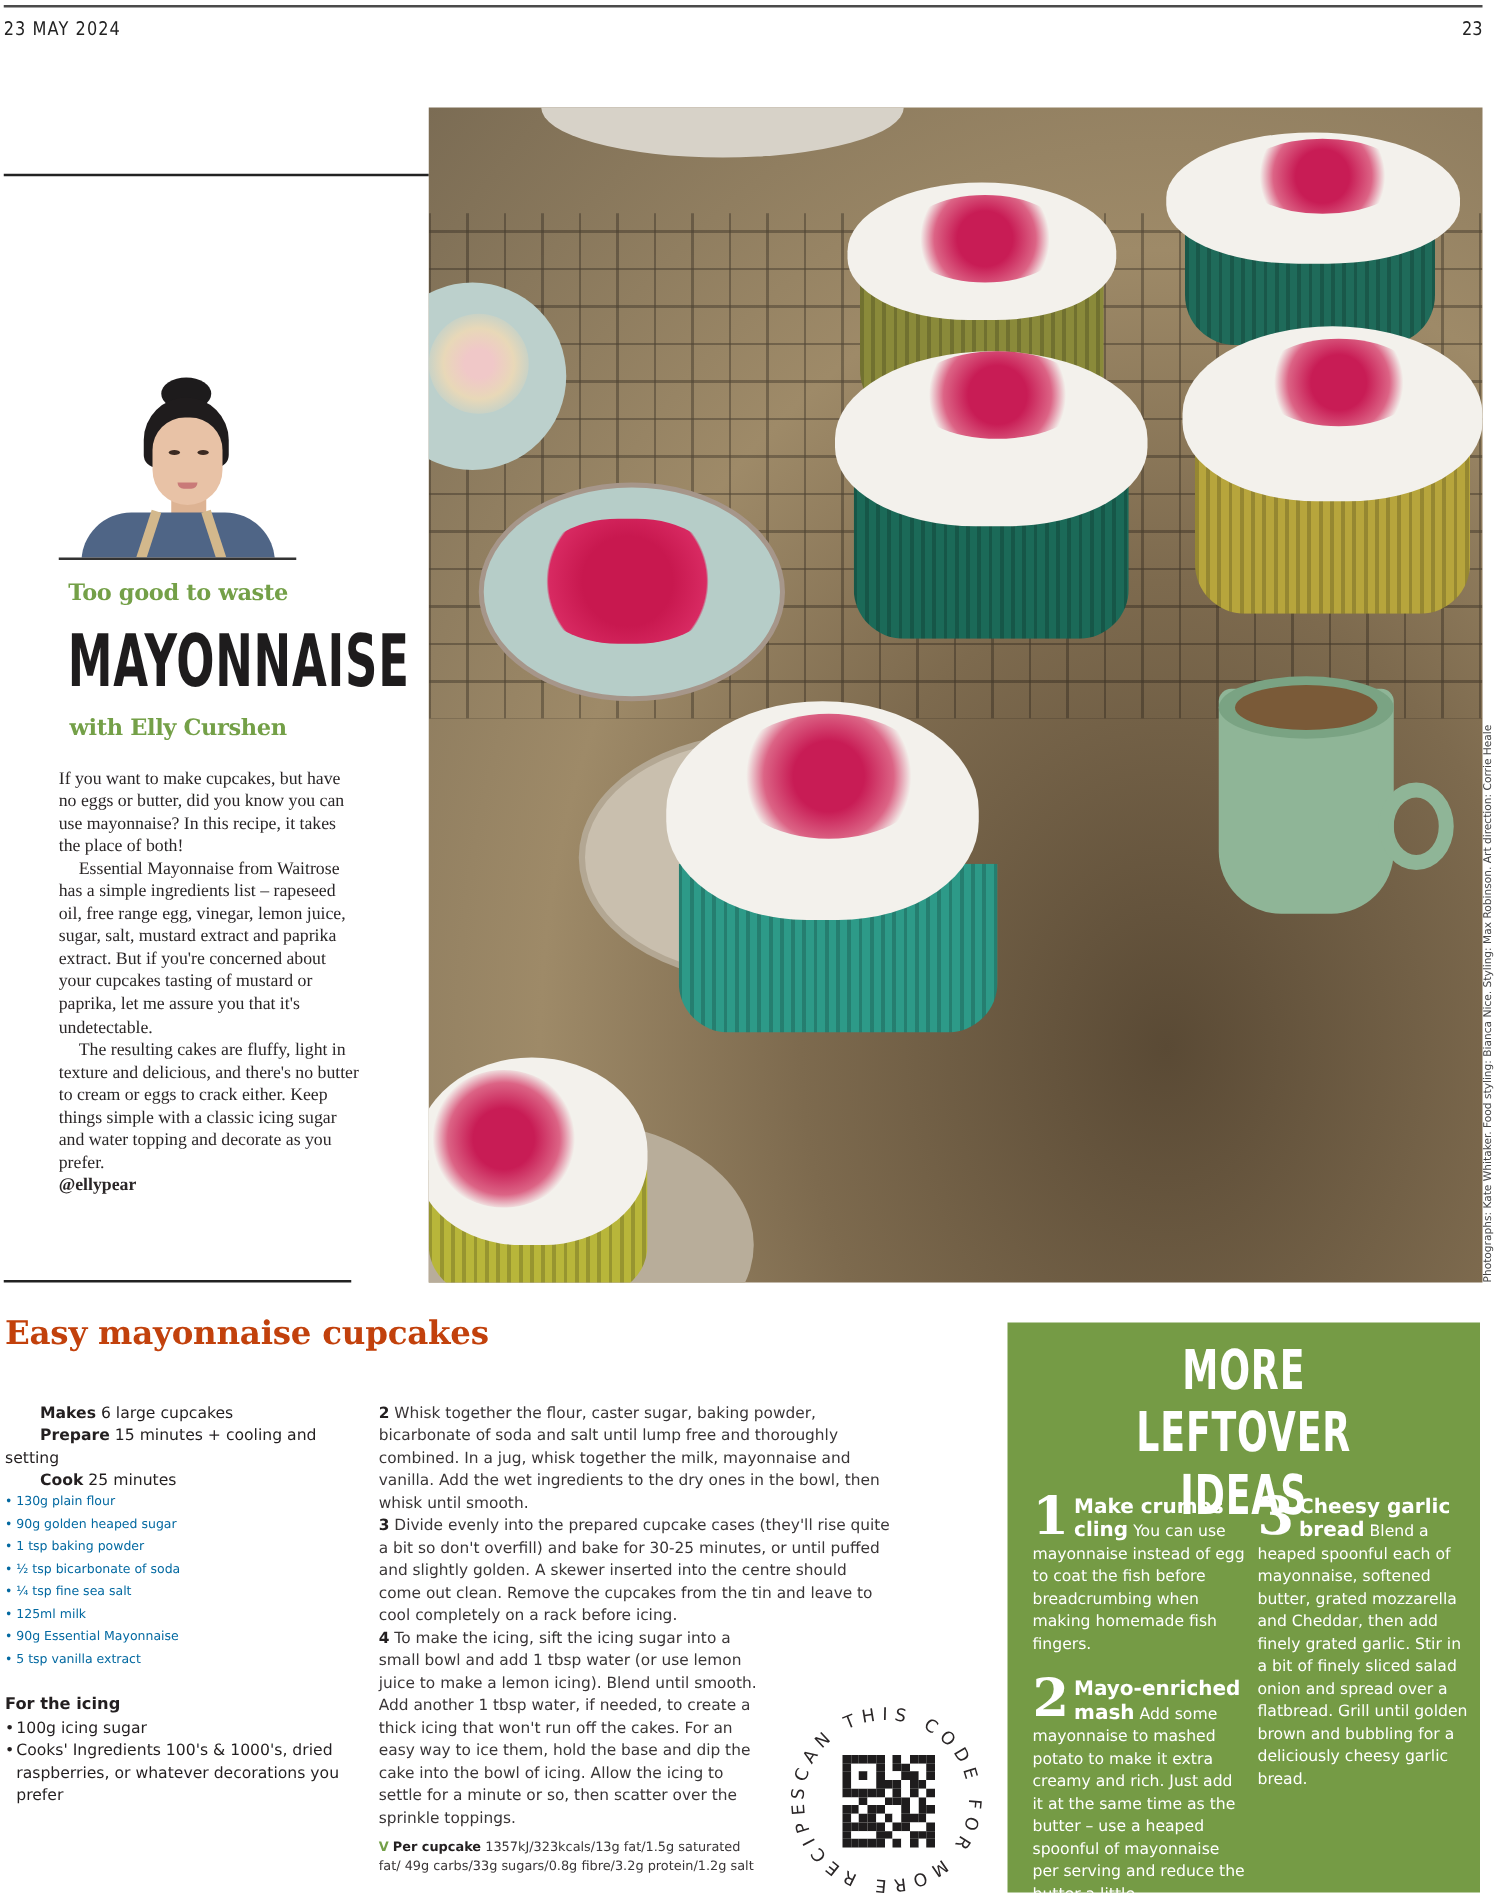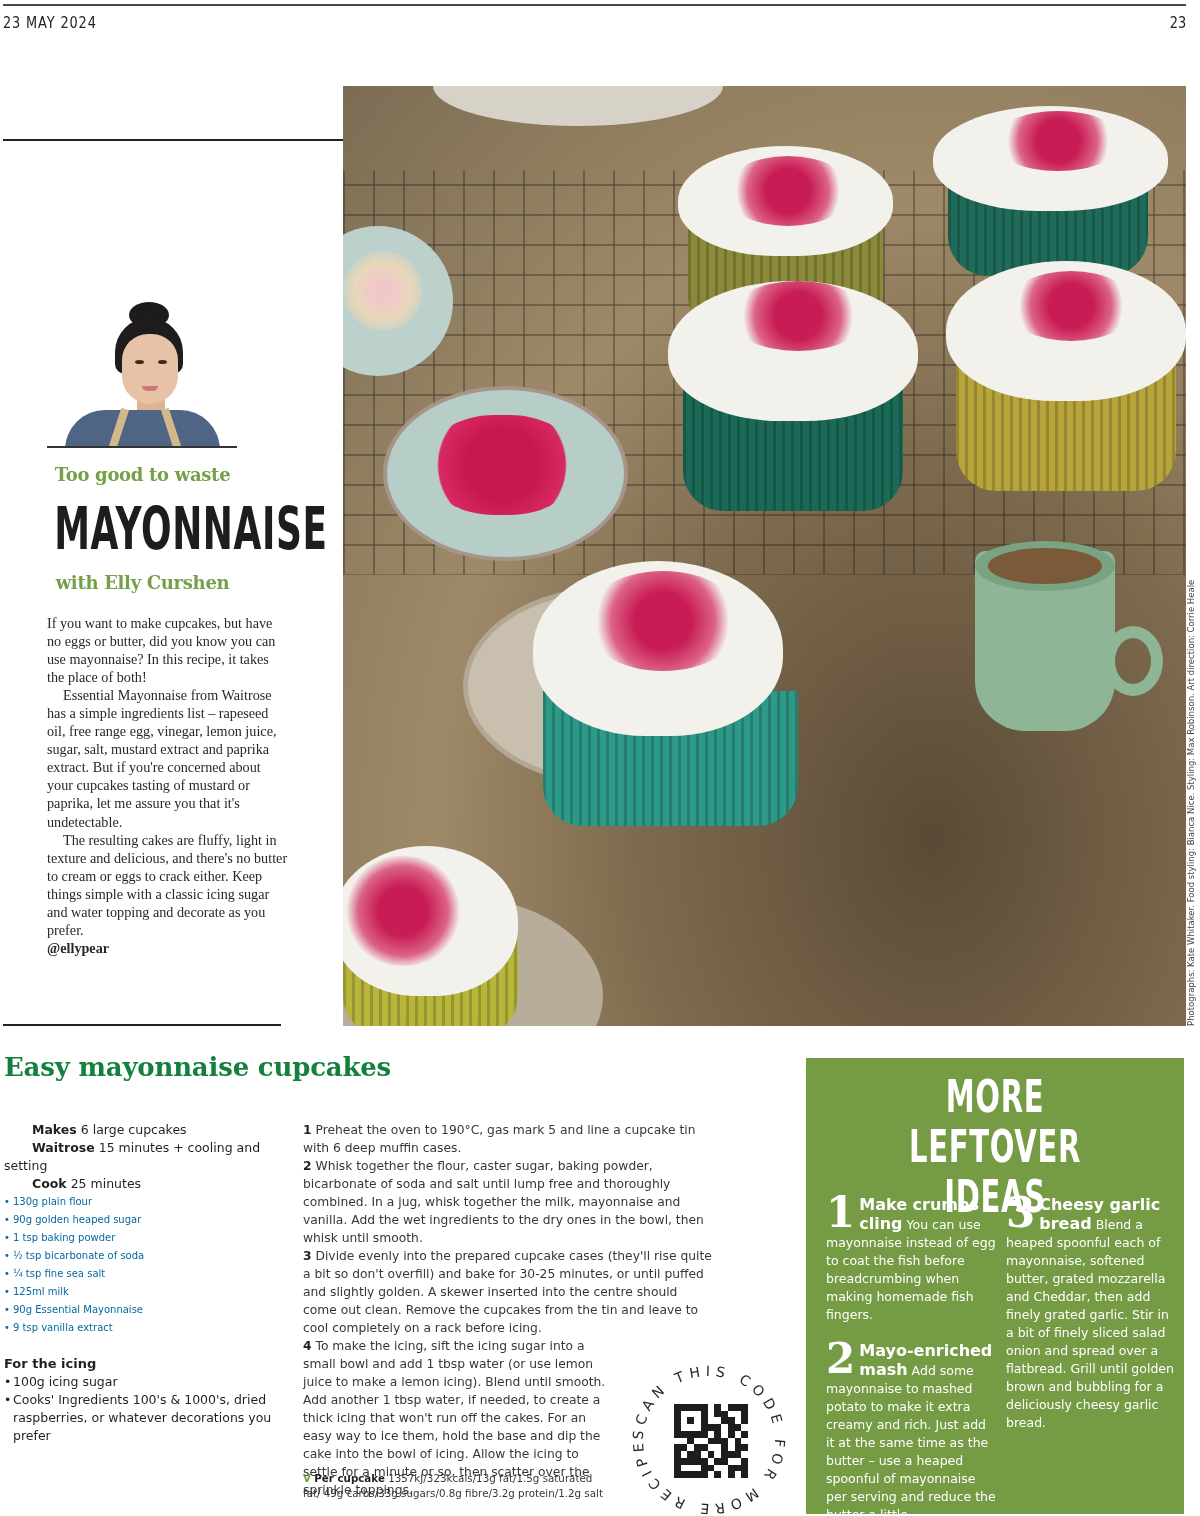--- a/index.html
+++ b/index.html
@@ -58,21 +58,21 @@
   .plate-main { position: absolute; left: 120px; top: 500px; width: 300px; height: 200px; border-radius: 50%; background: #c9bfae; border: 5px solid #b3a793; }
   .mug { position: absolute; left: 632px; top: 465px; width: 140px; height: 180px; border-radius: 10px 10px 50px 50px; background: #8fb597; }
   .mug-top { position: absolute; left: 632px; top: 455px; width: 140px; height: 50px; border-radius: 50%; background: #7aa383; }
   .mug-coffee { position: absolute; left: 645px; top: 462px; width: 114px; height: 36px; border-radius: 50%; background: #7a5a38; }
   .mug-handle { position: absolute; left: 760px; top: 540px; width: 60px; height: 70px; border-radius: 50%; border: 12px solid #8fb597; }
   .bottom-plate { position: absolute; left: -40px; top: 810px; width: 300px; height: 200px; border-radius: 50%; background: #b8ad9a; }
 
   .credit { position: absolute; left: 1186px; top: 1026px; width: 460px; transform: rotate(-90deg); transform-origin: 0 0; font-family: "DejaVu Sans", sans-serif; font-size: 8.5px; color: #444; white-space: nowrap; }
 
   
-  .recipe-title { position: absolute; left: 4px; top: 1052px; font-family: "DejaVu Serif", serif; font-weight: bold; font-size: 26px; color: #15803d; letter-spacing: -0.2px; }
+  .recipe-title { position: absolute; left: 4px; top: 1052px; font-family: "DejaVu Serif", serif; font-weight: bold; font-size: 26px; color: #c2410c; letter-spacing: -0.2px; }
   .meta { position: absolute; left: 4px; top: 1121px; width: 290px; font-family: "DejaVu Sans", sans-serif; font-size: 12.5px; line-height: 18px; color: #231f20; }
   .meta b { font-weight: bold; margin-left: 28px; }
   .ingredients { position: absolute; left: 4px; top: 1193px; width: 290px; font-family: "DejaVu Sans", sans-serif; font-size: 10px; line-height: 18px; color: #0369a1; list-style: none; }
   .ingredients li { padding-left: 9px; text-indent: -9px; }
   .ingredients li::before { content: "\2022"; display: inline-block; width: 9px; text-indent: 0; }
   .icing-head { position: absolute; left: 4px; top: 1356px; font-family: "DejaVu Sans", sans-serif; font-weight: bold; font-size: 13px; color: #231f20; }
   .icing-list { position: absolute; left: 4px; top: 1373px; width: 290px; font-family: "DejaVu Sans", sans-serif; font-size: 12.5px; line-height: 18px; color: #231f20; list-style: none; }
   .icing-list li { padding-left: 9px; text-indent: -9px; }
   .icing-list li::before { content: "\2022"; display: inline-block; width: 9px; text-indent: 0; }
 
@@ -186,43 +186,42 @@
     <div class="rasp" style="left:10px;top:10px;width:120px;height:110px;"></div>
   </div>
 </div>
 
 <div class="credit">Photographs: Kate Whitaker. Food styling: Bianca Nice. Styling: Max Robinson. Art direction: Corrie Heale</div>
 
 <div class="recipe-title">Easy mayonnaise cupcakes</div>
 
 <div class="meta">
   <div><b>Makes</b> <span>6 large cupcakes</span></div>
-  <div><b>Waitrose</b> <span>15 minutes + cooling and setting</span></div>
+  <div><b>Prepare</b> <span>15 minutes + cooling and setting</span></div>
   <div><b>Cook</b> <span>25 minutes</span></div>
 </div>
 
 <ul class="ingredients">
   <li>130g plain flour</li>
   <li>90g golden heaped sugar</li>
   <li>1 tsp baking powder</li>
   <li>½ tsp bicarbonate of soda</li>
   <li>¼ tsp fine sea salt</li>
   <li>125ml milk</li>
   <li>90g Essential Mayonnaise</li>
-  <li>9 tsp vanilla extract</li>
+  <li>5 tsp vanilla extract</li>
 </ul>
 
 <div class="icing-head">For the icing</div>
 <ul class="icing-list">
   <li>100g icing sugar</li>
   <li>Cooks' Ingredients 100's &amp; 1000's, dried raspberries, or whatever decorations you prefer</li>
 </ul>
 
 <div class="method">
-  <p><b>1</b> <span>Preheat the oven to 190°C, gas mark 5 and line a cupcake tin with 6 deep muffin cases.</span></p>
   <p><b>2</b> <span>Whisk together the flour, caster sugar, baking powder, bicarbonate of soda and salt until lump free and thoroughly combined. In a jug, whisk together the milk, mayonnaise and vanilla. Add the wet ingredients to the dry ones in the bowl, then whisk until smooth.</span></p>
   <p><b>3</b> <span>Divide evenly into the prepared cupcake cases (they'll rise quite a bit so don't overfill) and bake for 30-25 minutes, or until puffed and slightly golden. A skewer inserted into the centre should come out clean. Remove the cupcakes from the tin and leave to cool completely on a rack before icing.</span></p>
   <p class="short"><b>4</b> <span>To make the icing, sift the icing sugar into a small bowl and add 1 tbsp water (or use lemon juice to make a lemon icing). Blend until smooth. Add another 1 tbsp water, if needed, to create a thick icing that won't run off the cakes. For an easy way to ice them, hold the base and dip the cake into the bowl of icing. Allow the icing to settle for a minute or so, then scatter over the sprinkle toppings.</span></p>
 </div>
 
 <div class="nutrition">
   <span class="v">V</span>
   <b>Per cupcake</b>
   <span>1357kJ/323kcals/13g fat/1.5g saturated fat/ 49g carbs/33g sugars/0.8g fibre/3.2g protein/1.2g salt</span>
 </div>

